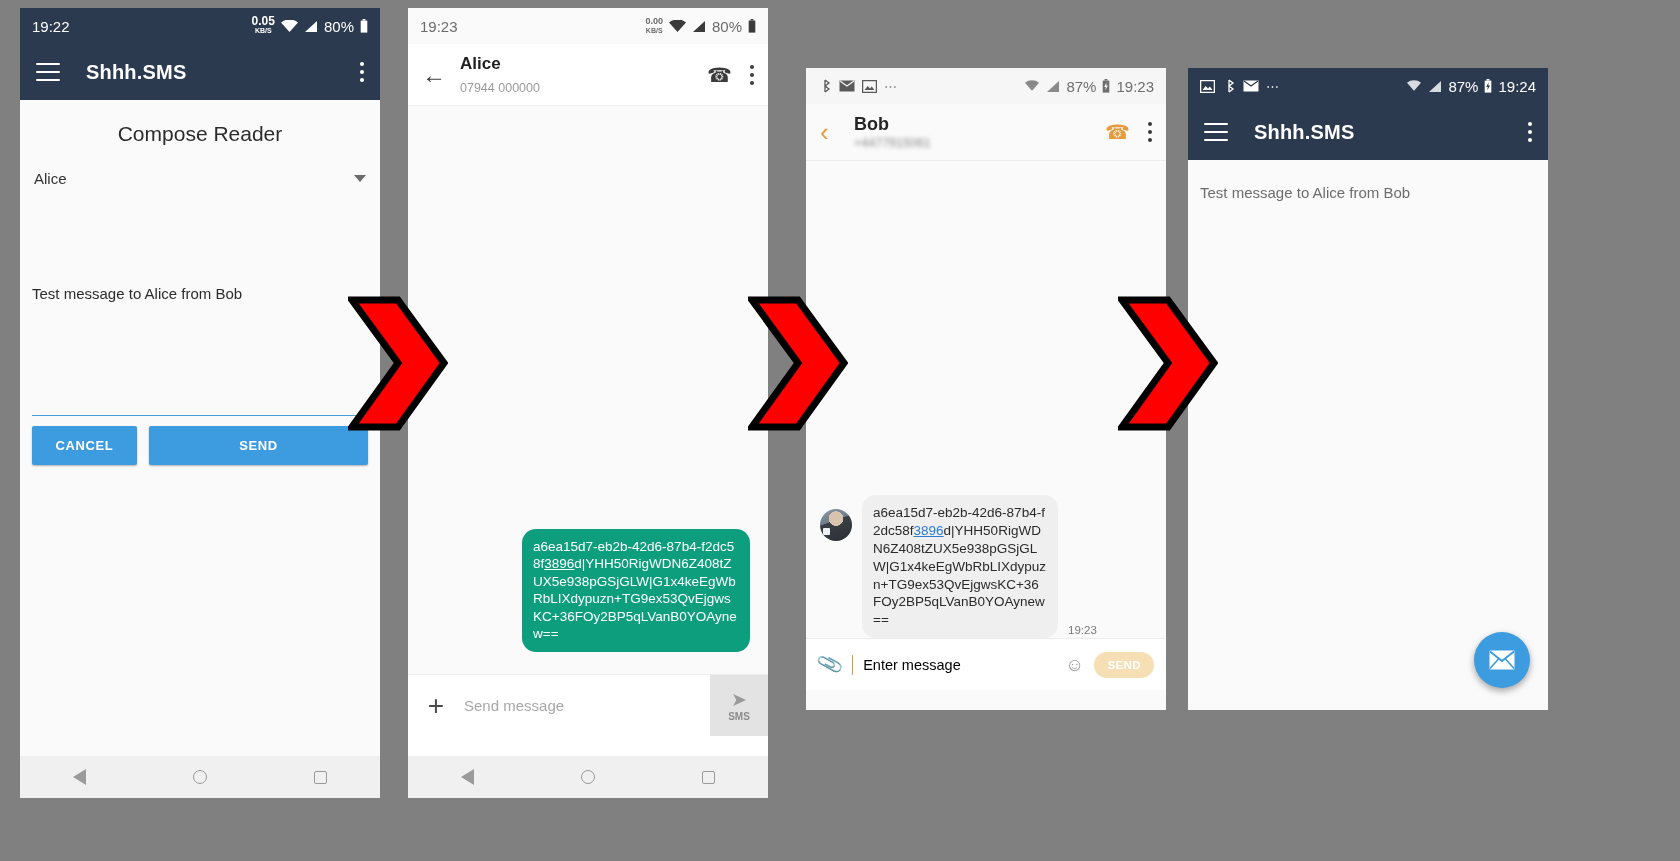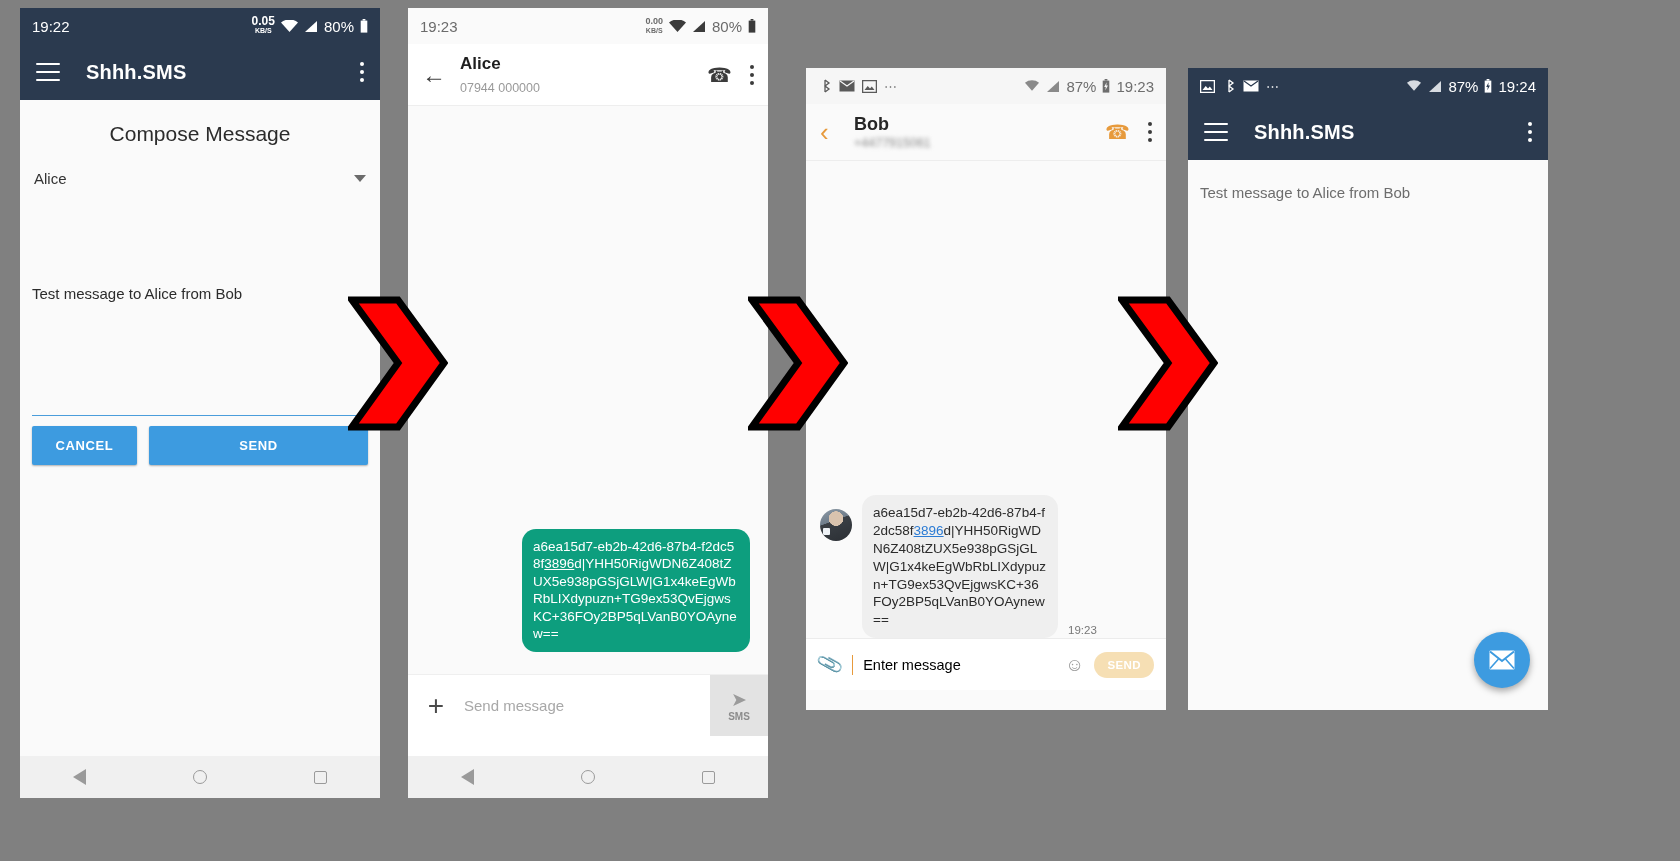--- a/index.html
+++ b/index.html
@@ -208,21 +208,21 @@
           <i></i>
         </div>
       <div class="title">Shhh.SMS</div>
       <div class="kebab">
           <i></i>
           <i></i>
           <i></i>
         </div>
     </div>
 
-    <div class="screen-title">Compose Message</div>
+    <div class="screen-title">Compose Reader</div>
 
     <div class="dropdown">
       <span>Alice</span>
       <span class="caret"></span>
     </div>
 
     <div class="msgbody">Test message to Alice from Bob</div>
     <div class="underline"></div>
 
     <div class="btnrow">

